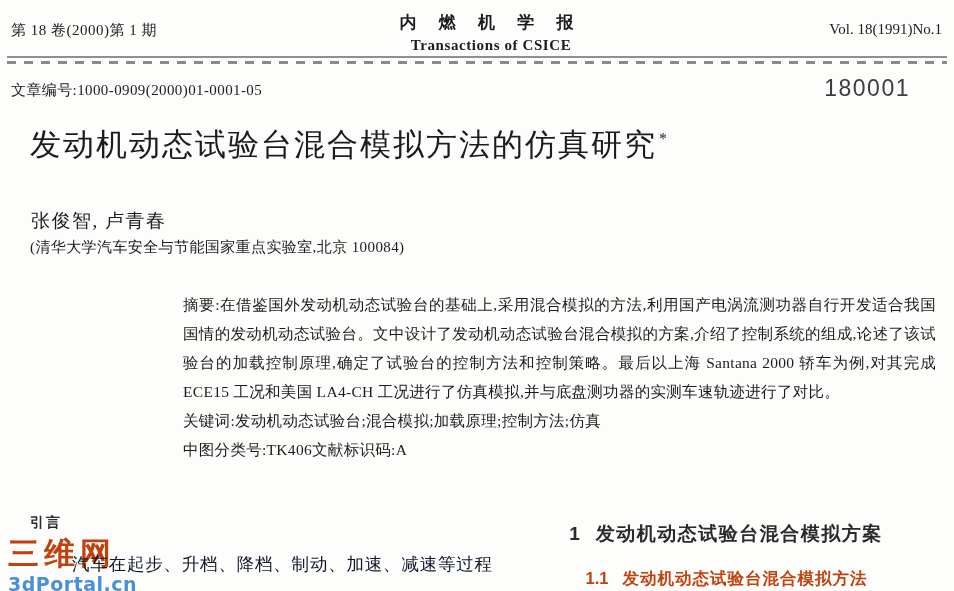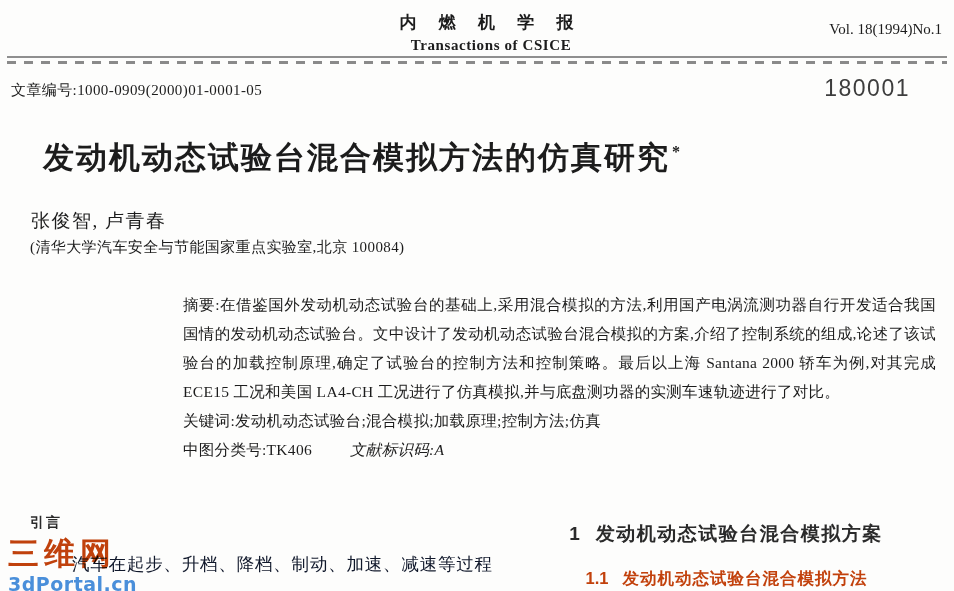--- a/index.html
+++ b/index.html
@@ -76,23 +76,23 @@
     font-size: 23px;
     font-weight: 500;
     color: #3d3d3d;
     letter-spacing: 1.5px;
   }
 
   
   .title {
     position: absolute;
     top: 124px; left: 30px;
-    margin: 13px;
+    margin: 0;
     font-size: 31px;
-    font-weight: 700;
+    font-weight: 400;
     letter-spacing: 2px;
     white-space: nowrap;
   }
   .title sup {
     font-size: 16px;
     margin-left: 2px;
   }
   .authors {
     position: absolute;
     top: 208px; left: 31px;
@@ -115,22 +115,20 @@
     line-height: 29px;
     letter-spacing: 0.3px;
   }
   .abstract-block p {
     margin: 0;
   }
   .abstract-text {
     text-align: justify;
   }
   .clc-line .doc-code {
-    margin-left: 38px;
-    font-style: italic;
   }
 
   
   .col-left {
     position: absolute;
     top: 514px; left: 30px;
     width: 455px;
   }
   .col-left h2 {
     margin: 0;
@@ -197,25 +195,26 @@
     font-weight: 700;
     letter-spacing: 0.5px;
     color: #4a90dd;
   }
 </style>
 </head>
 <body>
 
 <div class="page">
 
+  <div class="hdr-left">第 18 卷(2000)第 1 期</div>
   <div class="hdr-center">
     <div class="cn">内 燃 机 学 报</div>
     <div class="en">Transactions of CSICE</div>
   </div>
-  <div class="hdr-right">Vol. 18(1994)No.1</div>
+  <div class="hdr-right">Vol. 18(1991)No.1</div>
 
   <div class="hdr-rule"></div>
 
   <div class="meta-id">文章编号:1000-0909(2000)01-0001-05</div>
   <div class="page-code">180001</div>
 
   <h1 class="title"><span>发动机动态试验台混合模拟方法的仿真研究</span><sup>*</sup></h1>
   <div class="authors">张俊智, 卢青春</div>
   <div class="affiliation">(清华大学汽车安全与节能国家重点实验室,北京 100084)</div>
 

